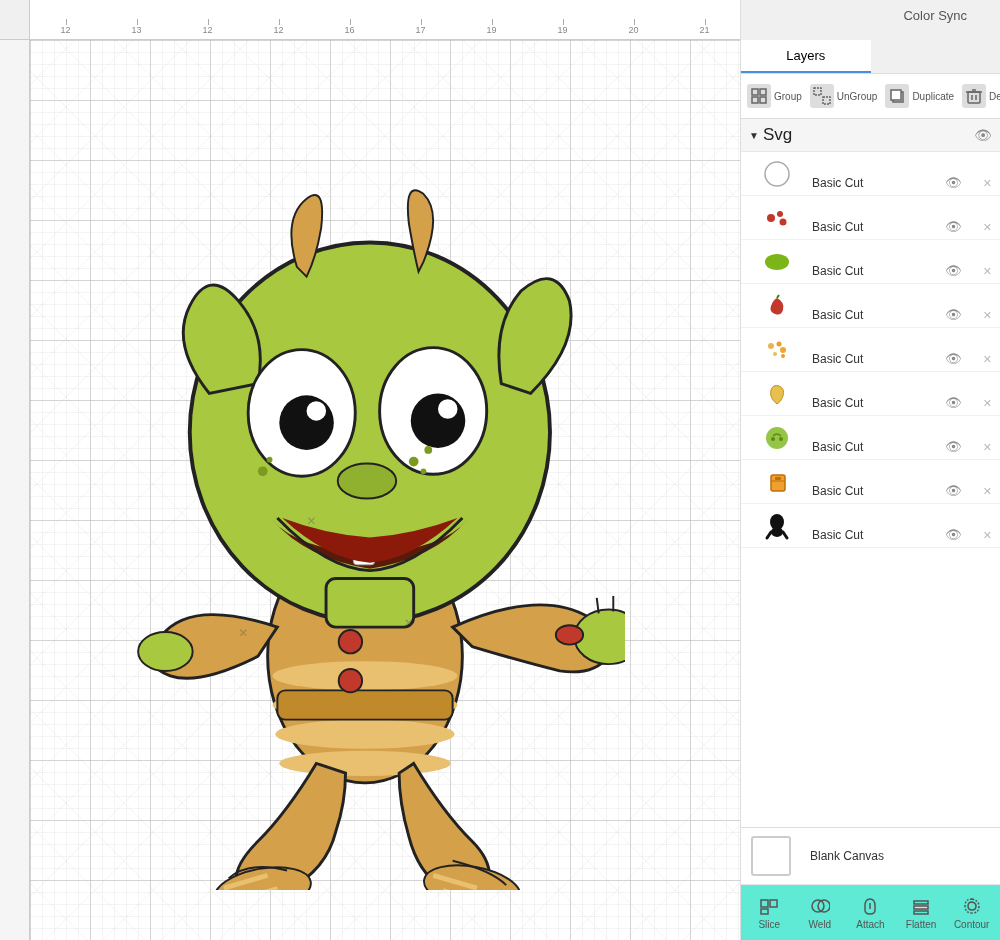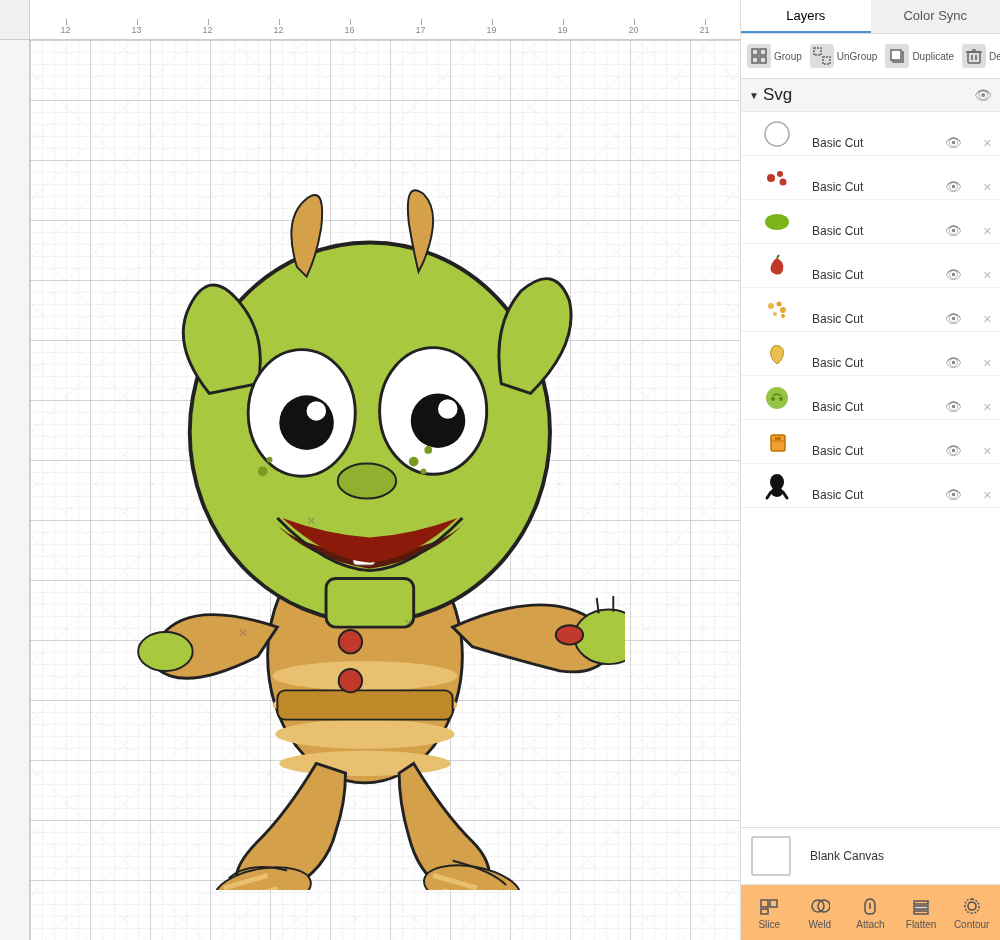--- a/index.html
+++ b/index.html
@@ -151,20 +151,21 @@
       cursor: pointer;
       border-bottom: 2px solid transparent;
       color: #555;
     }
 
     .panel-tab.active {
       background: white;
       border-bottom: 2px solid #4a90d9;
       color: #000;
       font-weight: 500;
+      margin-top: 40px;
     }
 
     
     .panel-toolbar {
       display: flex;
       padding: 6px 4px;
       border-bottom: 1px solid #ddd;
       gap: 4px;
       background: white;
     }
@@ -298,21 +299,21 @@
 
     .blank-canvas-label {
       font-size: 12px;
       color: #333;
     }
 
     .bottom-toolbar {
       display: flex;
       padding: 6px 4px;
       gap: 2px;
-      background: #fdba74;
+      background: #5eead4;
     }
 
     .bottom-btn {
       flex: 1;
       display: flex;
       flex-direction: column;
       align-items: center;
       gap: 2px;
       padding: 4px 2px;
       cursor: pointer;

